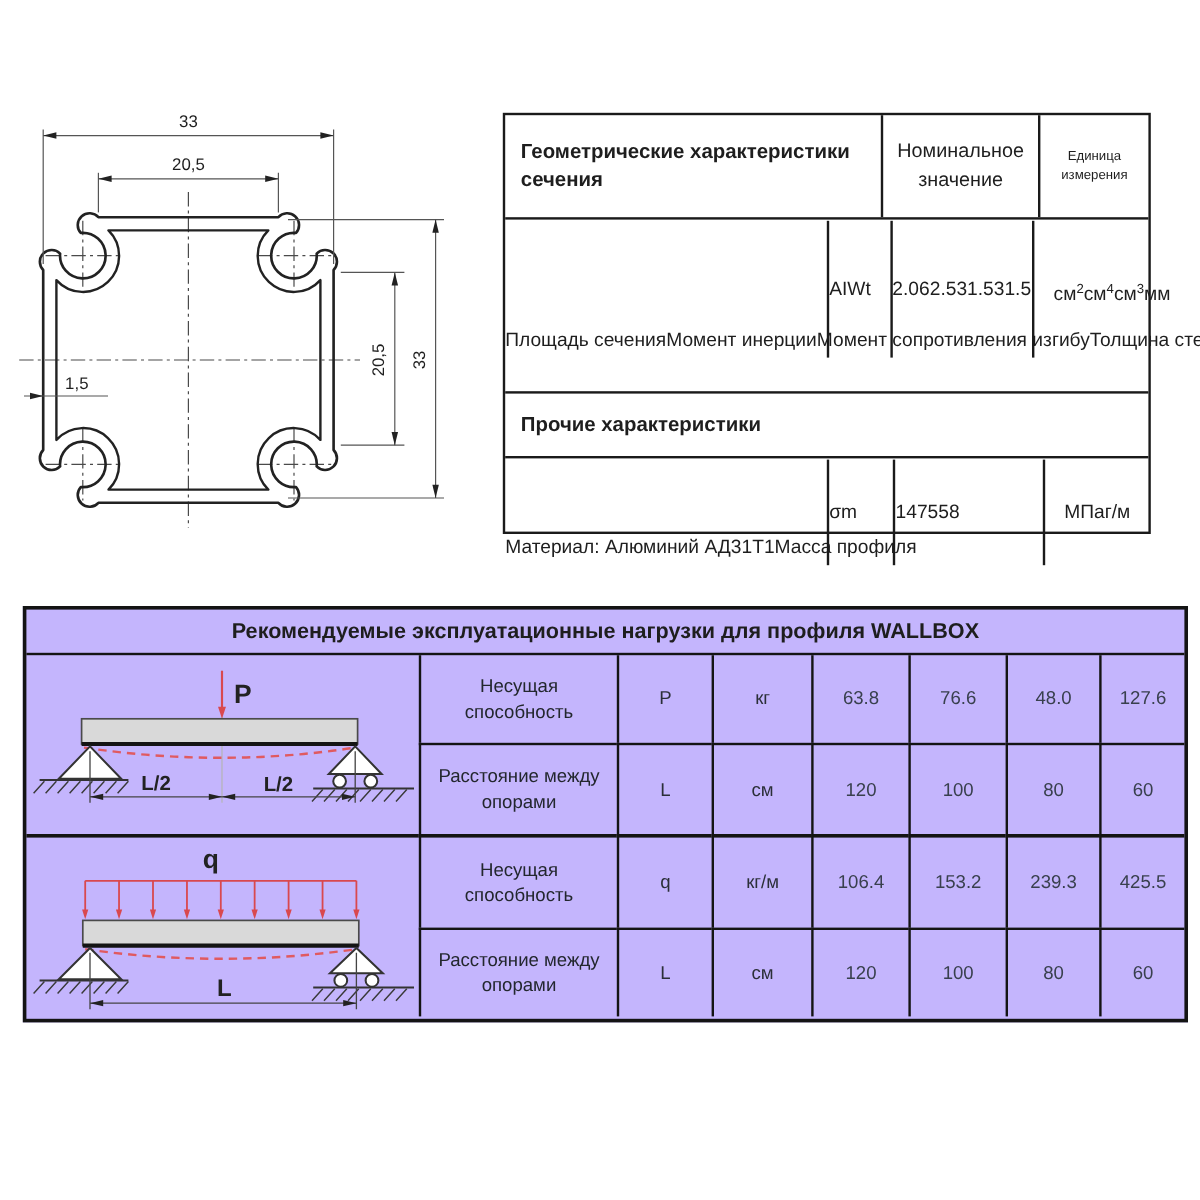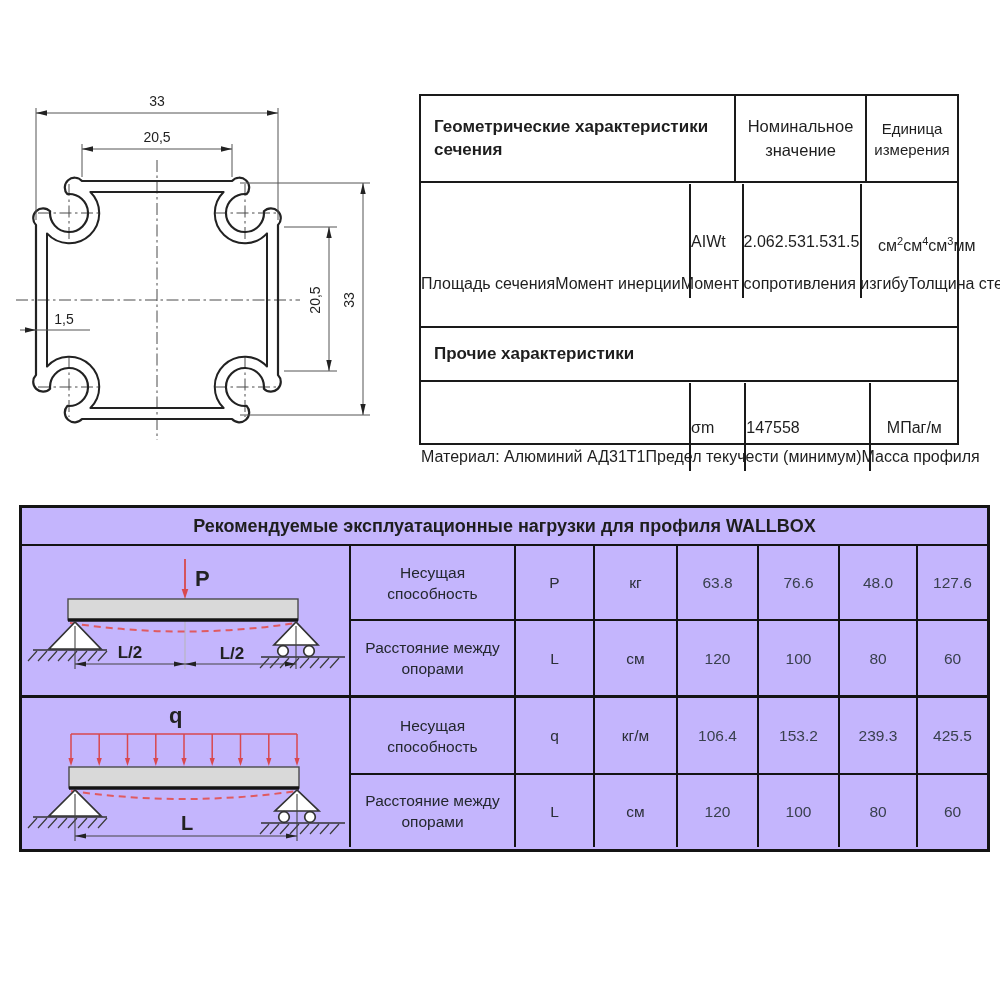--- a/index.html
+++ b/index.html
@@ -6,21 +6,21 @@
   *{box-sizing:border-box;}
   body{font-family:"Liberation Sans","DejaVu Sans",sans-serif;color:#1e1e1e;}
   .canvas{position:relative;width:1000px;height:1000px;background:#fff;overflow:hidden;}
 
   
   .geo{position:absolute;left:419px;top:94px;width:540px;height:351px;border:2px solid #1a1a1a;background:#fff;}
   .geo-row{display:flex;width:100%;}
   .geo-header{height:85px;}
   .geo-header .c1{width:331px;display:flex;align-items:center;padding:4px 8px 4px 13px;font-weight:bold;font-size:17px;line-height:1.35;}
   .geo-header .c2{width:139px;border-left:2px solid #1a1a1a;display:flex;align-items:center;justify-content:center;text-align:center;font-size:16.5px;line-height:1.4;padding:2px 0;}
-  .geo-header .c3{width:97px;border-left:2px solid #1a1a1a;display:flex;align-items:center;justify-content:center;text-align:center;font-size:15px;line-height:1.4;padding:10px 4px;}
+  .geo-header .c3{width:97px;border-left:2px solid #1a1a1a;display:flex;align-items:center;justify-content:center;text-align:center;font-size:11px;line-height:1.4;padding:10px 4px;}
   .geo-block{border-top:2px solid #1a1a1a;}
   .geo-data{height:117px;padding-top:1px;}
   .geo-mat{height:91px;padding-top:1px;}
   .gcol{display:flex;flex-direction:row;}
   .gcol .ln{height:29px;line-height:29px;font-size:16px;white-space:nowrap;}
   .gc1{width:268px;align-items:flex-end;padding-right:9px;}
   .gc2{width:62px;border-left:2px solid #1a1a1a;align-items:center;}
   .gc3{width:140px;border-left:2px solid #1a1a1a;align-items:center;}
   .gc4{width:97px;border-left:2px solid #1a1a1a;align-items:center;padding-left:16px;}
   .geo-section{height:54px;display:flex;align-items:center;padding-left:13px;font-weight:bold;font-size:17px;margin-top:28px;}
@@ -138,21 +138,20 @@
         <div class="ln"><span>см</span><sup>2</sup></div>
         <div class="ln"><span>см</span><sup>4</sup></div>
         <div class="ln"><span>см</span><sup>3</sup></div>
         <div class="ln"><span>мм</span><sup></sup></div>
       </div>
     </div>
     <div class="geo-block geo-section">Прочие характеристики</div>
     <div class="geo-row geo-block geo-mat">
       <div class="gcol gc1">
         <div class="ln">Материал: Алюминий АД31Т1</div>
-        <div class="ln">Предел текучести (минимум)</div>
         <div class="ln">Масса профиля</div>
       </div>
       <div class="gcol gc2">
         <div class="ln"></div>
         <div class="ln">σ</div>
         <div class="ln">m</div>
       </div>
       <div class="gcol gc3">
         <div class="ln"></div>
         <div class="ln">147</div>

